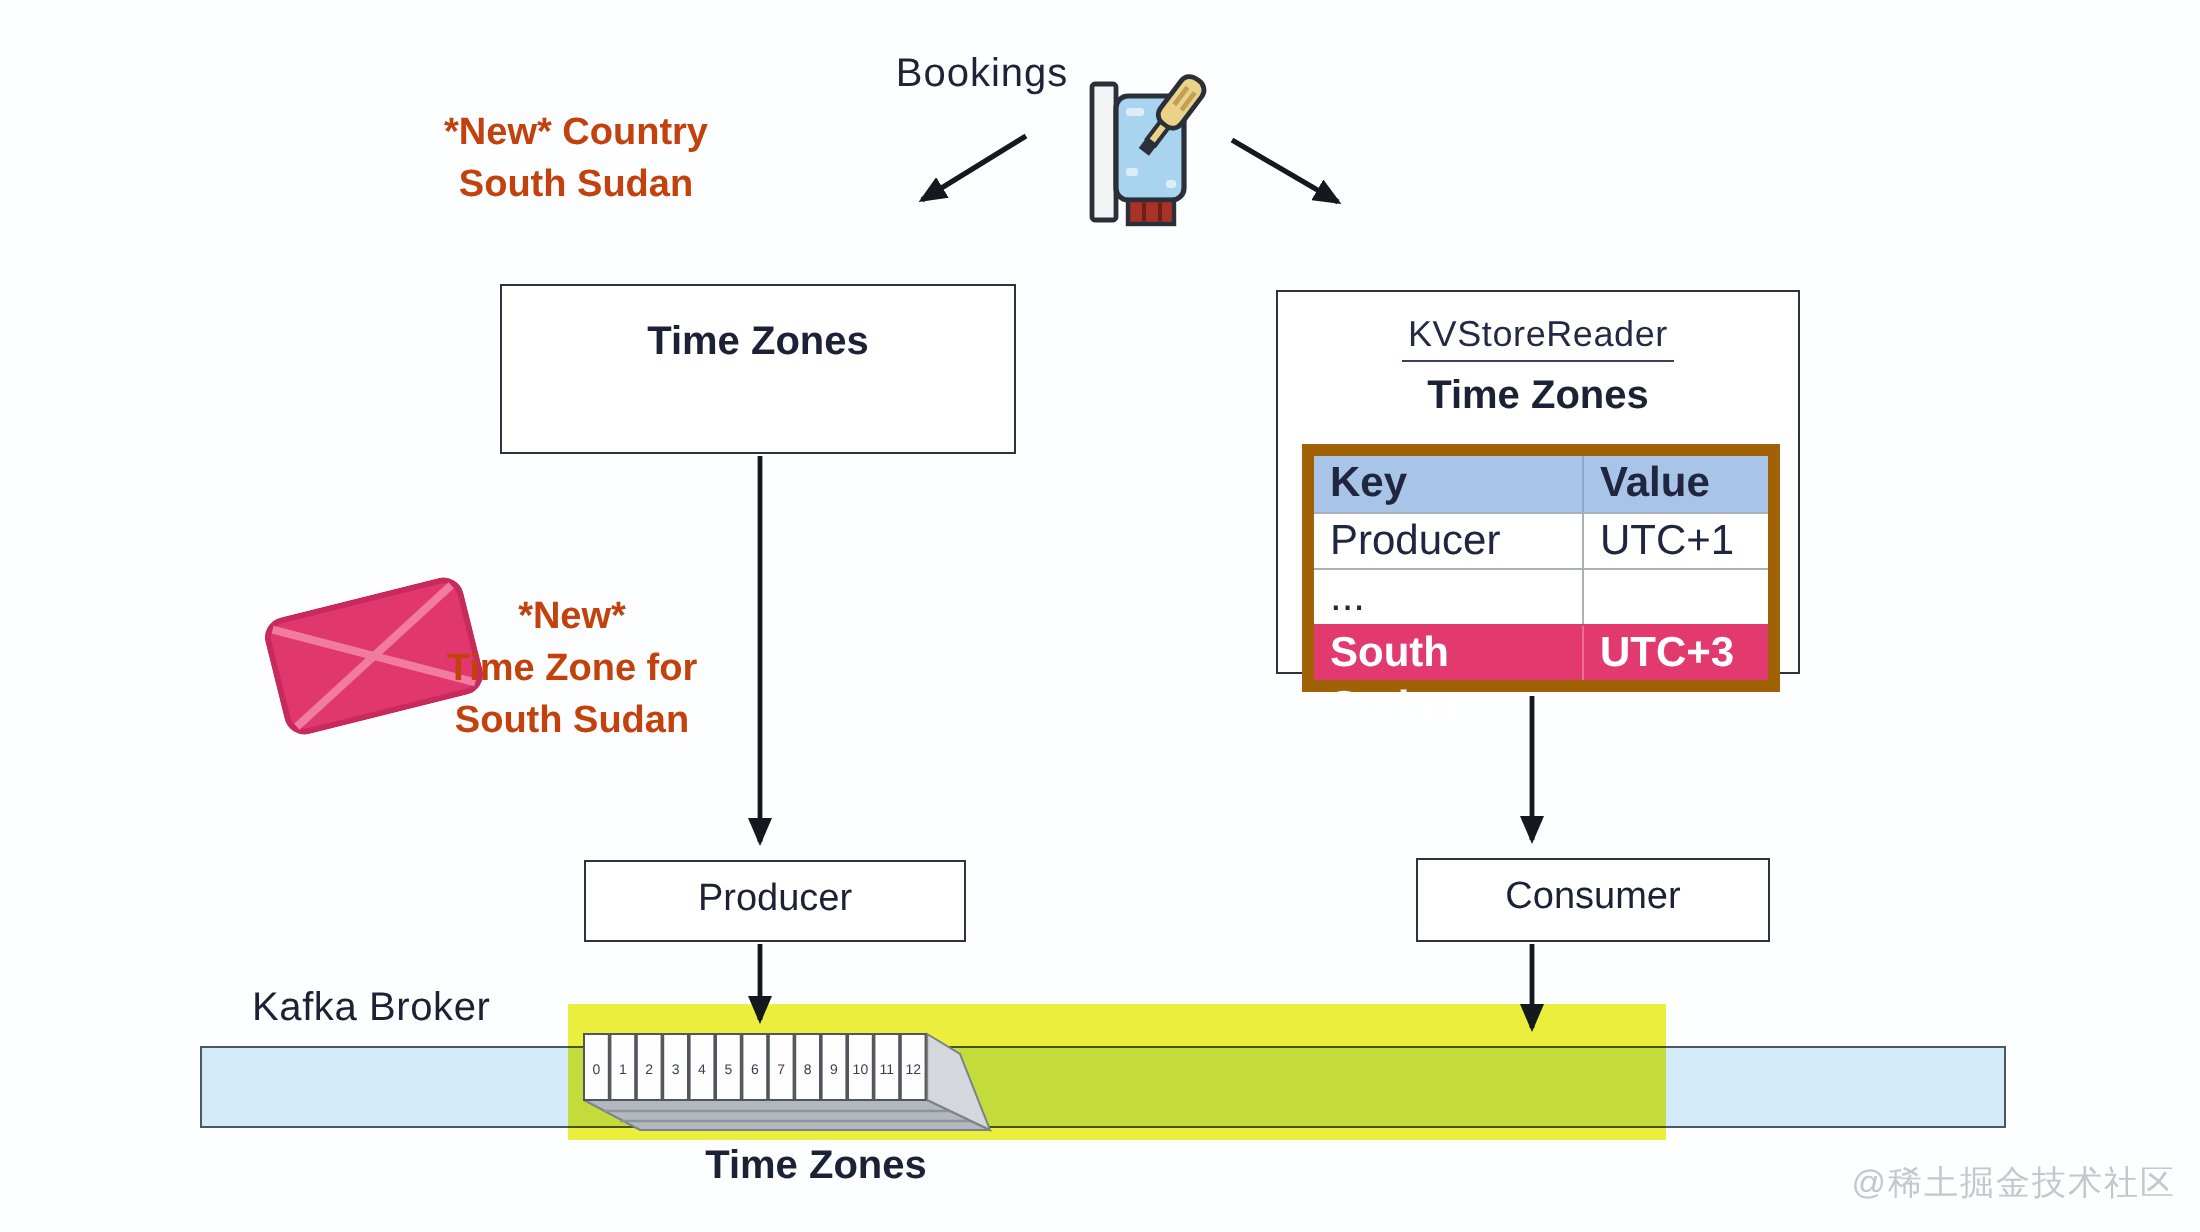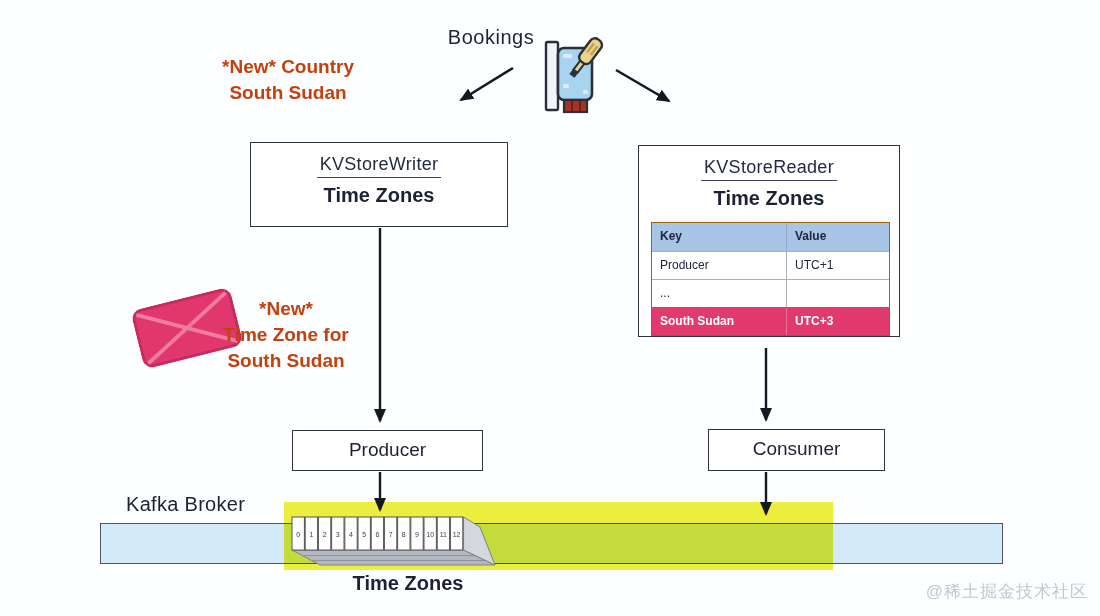--- a/index.html
+++ b/index.html
@@ -43,21 +43,21 @@
     display: inline-block;
     border-bottom: 1.6px solid #3a4060;
     padding: 0 3px 2px 3px;
     letter-spacing: .3px;
   }
   .kv-subtitle { font-size: 20px; font-weight: bold; margin-top: 6px; color: #1c2235; }
 
   
   .kv-table {
     position: absolute; left: 12px; top: 76px; width: 239px;
-    border: 1px solid #a16207; font-size: 12px;
+    border: 6px solid #a16207; font-size: 21px;
   }
   .kv-row { display: flex; height: 28px; line-height: 27px; background: #fff; border-top: 1px solid #aab0b8; }
   .kv-row:first-child { border-top: none; }
   .kv-cell-key { width: 135px; padding-left: 8px; border-right: 1px solid #aab0b8; text-align: left; }
   .kv-cell-val { flex: 1; padding-left: 8px; text-align: left; }
   .kv-header { background: #a8c4e6; font-weight: bold; }
   .kv-header .kv-cell-key { border-right: 1px solid #8fa9cc; }
   .kv-row-highlight { background: #e23a6e; color: #ffffff; font-weight: bold; border-top: 1px solid #e23a6e; }
   .kv-row-highlight .kv-cell-key { border-right: 1px solid #ef6f93; }
 
@@ -133,21 +133,20 @@
       </g>
     </svg>
   </div>
 
   <div class="abs pink-note note-new-country">
     <div>*New* Country</div>
     <div>South Sudan</div>
   </div>
 
   <div class="abs node-box writer-box">
-    <span class="kv-title">KVStoreWriter</span>
     <div class="kv-subtitle">Time Zones</div>
   </div>
 
   <div class="abs node-box reader-box">
     <span class="kv-title">KVStoreReader</span>
     <div class="kv-subtitle">Time Zones</div>
 
     <div class="kv-table">
       <div class="kv-row kv-header">
         <div class="kv-cell-key">Key</div>

